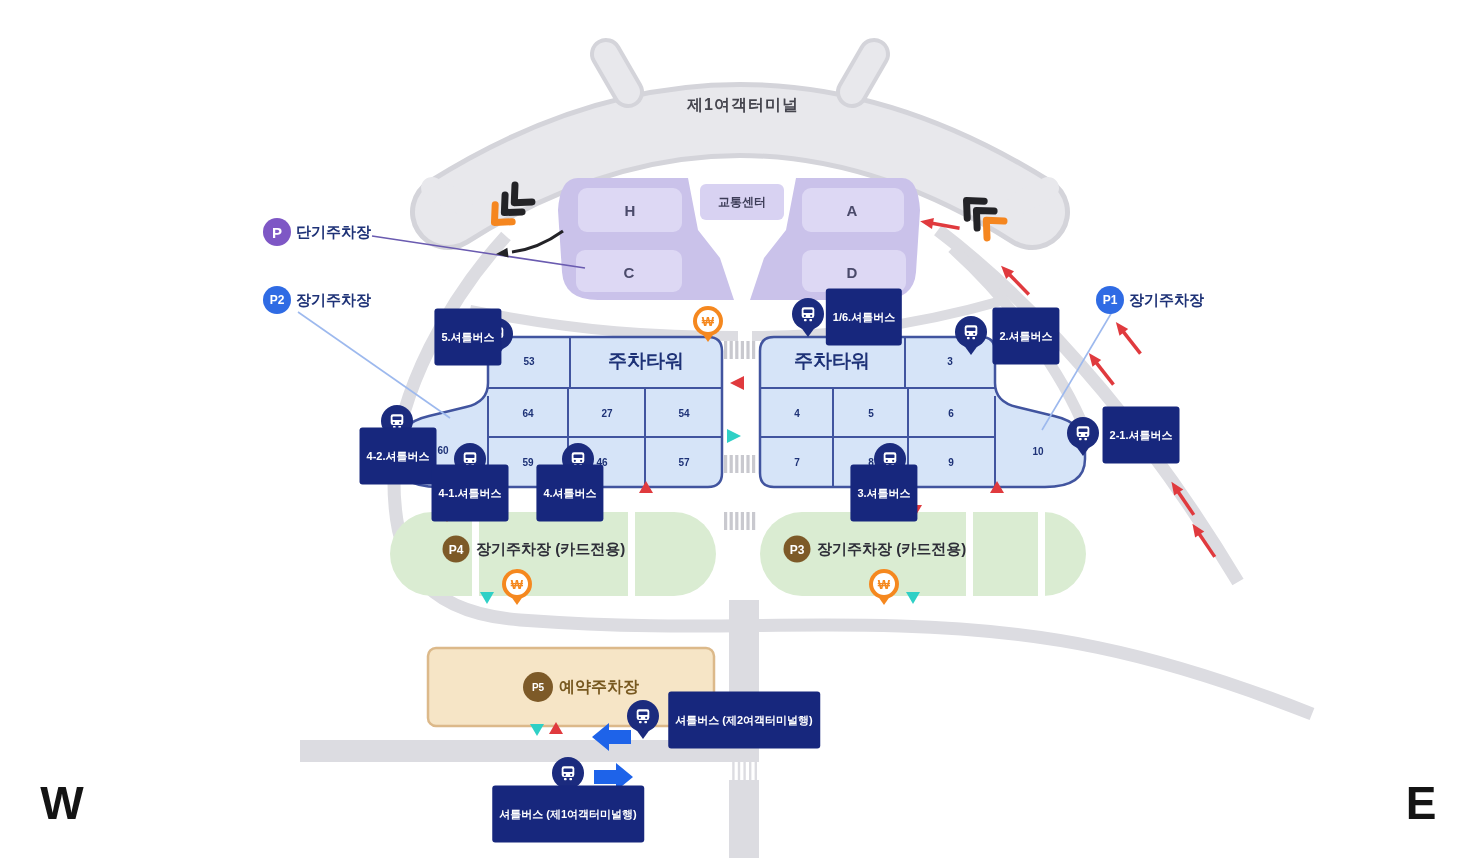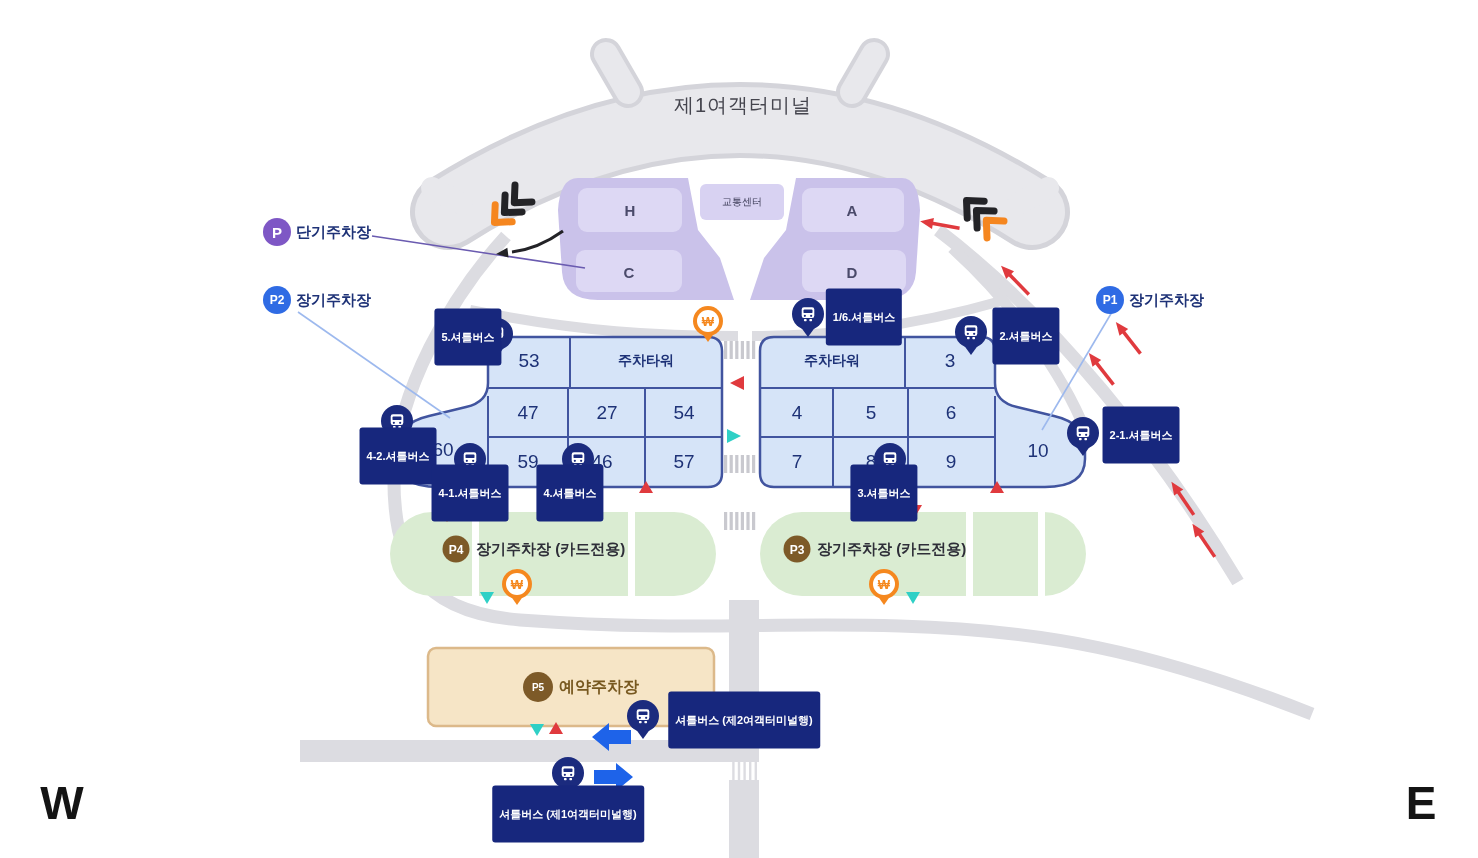--- a/index.html
+++ b/index.html
@@ -2,25 +2,25 @@
 <html><head>
 <meta charset="utf-8">
 <style>
   *{margin:0;padding:0;box-sizing:border-box}
   html,body{background:#fff}
   .stage{position:relative;width:1478px;height:858px;background:#fff;overflow:hidden;
          font-family:"Liberation Sans","DejaVu Sans",sans-serif}
   svg.base{position:absolute;left:0;top:0}
   .ctr{position:absolute;transform:translate(-50%,-50%);white-space:nowrap}
   .vlab{position:absolute;transform:translateY(-50%);white-space:nowrap}
-  .t-label{font-size:20px;font-weight:normal;color:#45454e;letter-spacing:1px;z-index:3}
-  .tc-label{font-size:10px;font-weight:normal;color:#3d3d58;z-index:3}
+  .t-label{font-size:16px;font-weight:bold;color:#45454e;letter-spacing:1px;z-index:3}
+  .tc-label{font-size:12px;font-weight:bold;color:#3d3d58;z-index:3}
   .sec-label{font-size:15px;font-weight:bold;color:#4a4a6a;z-index:3}
-  .num{font-size:19px;font-weight:normal;color:#1e3277;z-index:3}
-  .tower{font-size:14px;font-weight:bold;color:#1e3277;z-index:3}
+  .num{font-size:10px;font-weight:bold;color:#1e3277;z-index:3}
+  .tower{font-size:19px;font-weight:bold;color:#1e3277;z-index:3}
   .badge{display:flex;align-items:center;justify-content:center;border-radius:50%;
          color:#fff;font-weight:bold;z-index:4}
   .badge.purple{width:28px;height:28px;background:#7e57c5;font-size:15px}
   .badge.blue{width:28px;height:28px;background:#2f6be4;font-size:12px}
   .badge.brown{width:27px;height:27px;background:#7d5a28;font-size:12px}
   .badge.big{width:30px;height:30px;font-size:10px}
   .leg-label{font-size:15px;font-weight:bold;color:#1e3277;z-index:4}
   .card-label{font-size:15px;font-weight:bold;color:#2e2e38;z-index:4}
   .p5-label{font-size:16px;font-weight:bold;color:#77581f;z-index:4}
   .pin{position:absolute;transform:translate(-50%,-50%);z-index:5}
@@ -205,21 +205,21 @@
   <div class="ctr t-label" style="left:743px;top:105px">제1여객터미널</div>
   <div class="ctr tc-label" style="left:742px;top:202px">교통센터</div>
 
   <div class="ctr sec-label" style="left:630px;top:210px">H</div>
   <div class="ctr sec-label" style="left:852px;top:210px">A</div>
   <div class="ctr sec-label" style="left:629px;top:272px">C</div>
   <div class="ctr sec-label" style="left:852px;top:272px">D</div>
 
   <div class="ctr num" style="left:529px;top:361px">53</div>
   <div class="ctr tower" style="left:646px;top:361px">주차타워</div>
-  <div class="ctr num" style="left:528px;top:413px">47</div>
+  <div class="ctr num" style="left:528px;top:413px">64</div>
   <div class="ctr num" style="left:607px;top:413px">27</div>
   <div class="ctr num" style="left:684px;top:413px">54</div>
   <div class="ctr num" style="left:443px;top:450px">60</div>
   <div class="ctr num" style="left:528px;top:462px">59</div>
   <div class="ctr num" style="left:602px;top:462px">46</div>
   <div class="ctr num" style="left:684px;top:462px">57</div>
 
   <div class="ctr tower" style="left:832px;top:361px">주차타워</div>
   <div class="ctr num" style="left:950px;top:361px">3</div>
   <div class="ctr num" style="left:797px;top:413px">4</div>

